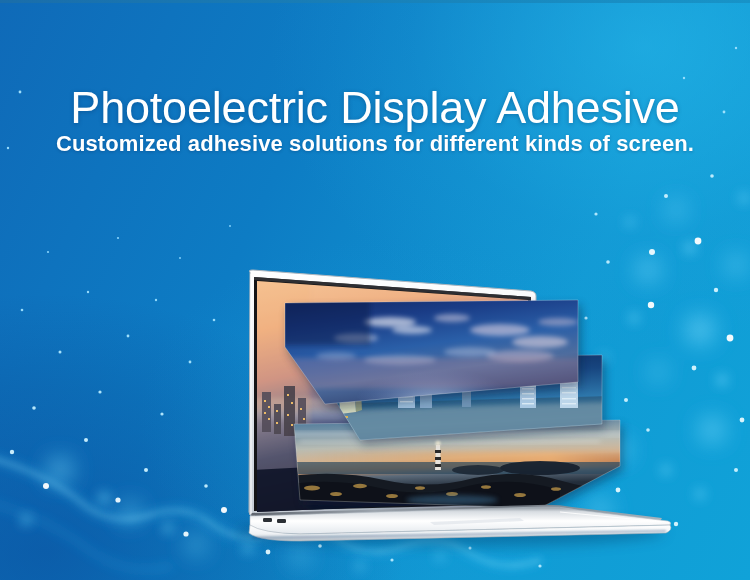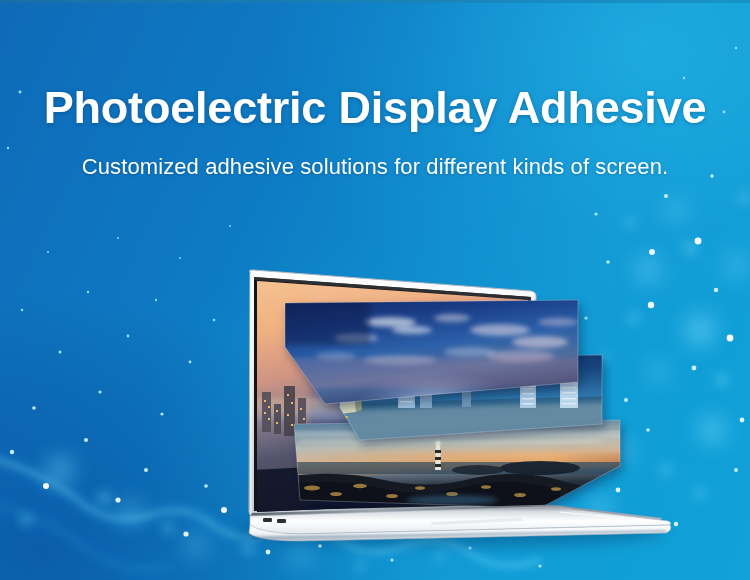--- a/index.html
+++ b/index.html
@@ -35,29 +35,28 @@
   }
   .top-strip {
     position:absolute; top:0; left:0; right:0; height:3px;
     background:linear-gradient(90deg,#1c6ea8,#1a7fb5 45%,#1790c4);
     opacity:.85;
   }
 
   
   .headline-block { position:absolute; left:0; top:84px; width:750px; text-align:center; }
   #title {
-    font-size:45px; font-weight:bold; color:#ffffff;
+    font-size:45px; font-weight:normal; color:#ffffff;
     letter-spacing:-.2px; line-height:1.05;
     font-stretch:condensed;
     text-shadow:0 1px 4px rgba(0,40,90,.35);
     white-space:nowrap;
   }
   #subtitle {
-    margin-top:23px;
-    font-size:22px; font-weight:normal; color:#ffffff;
+    font-size:22px; font-weight:bold; color:#ffffff;
     letter-spacing:.1px; white-space:nowrap;
     text-shadow:0 1px 3px rgba(0,40,90,.30);
   }
 
   
   #laptop { position:absolute; left:0; top:0; width:750px; height:580px; }
 </style>
 </head>
 <body>
 

